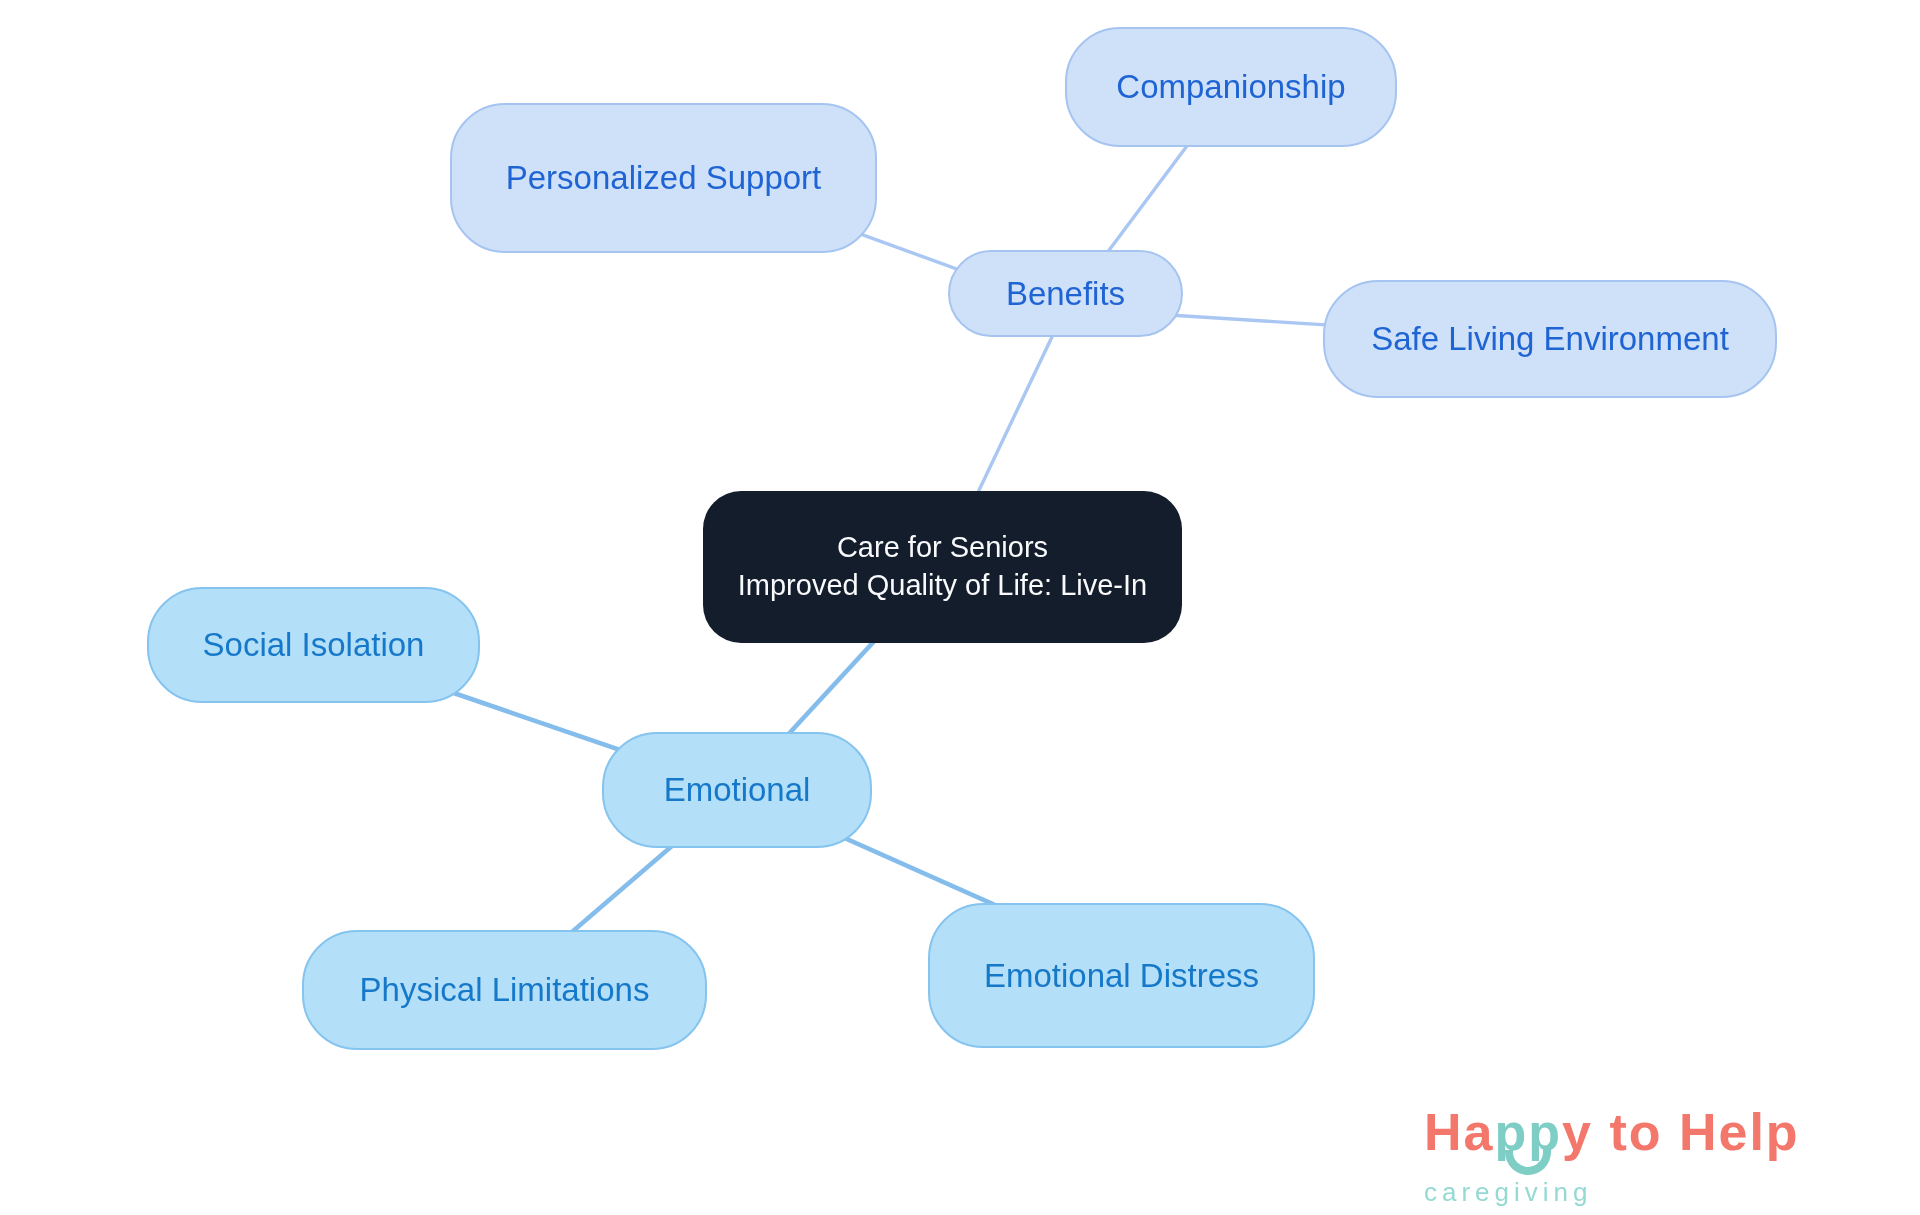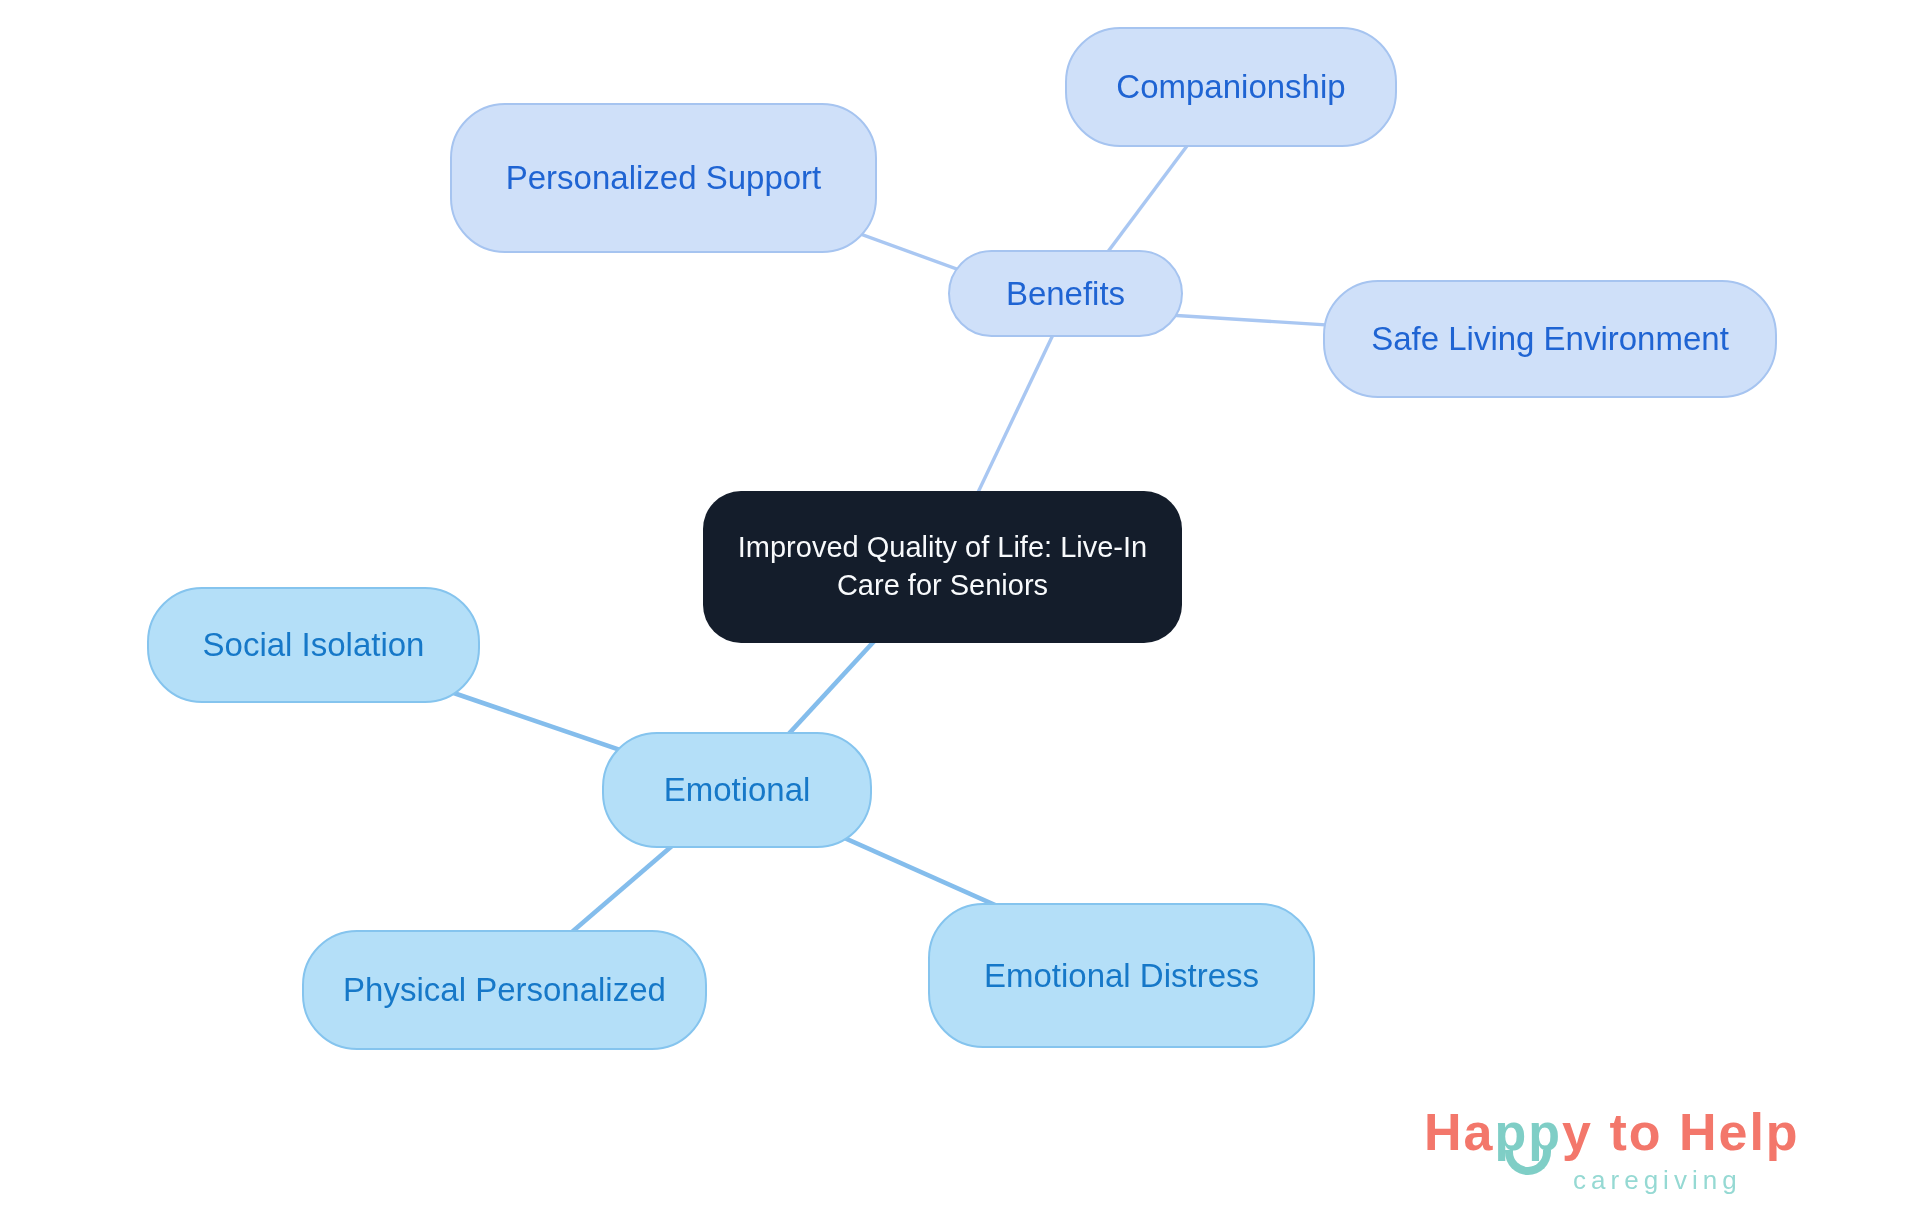--- a/index.html
+++ b/index.html
@@ -82,23 +82,22 @@
     transform: translateX(-50%);
     margin-top: -12px;
     width: 46px; height: 25px;
     box-sizing: border-box;
     border: 8px solid var(--logo-teal);
     border-top: none;
     border-radius: 0 0 25px 25px / 0 0 25px 25px;
     display: block;
   }
   .tagline {
-    margin-top: 3px;
+    margin-top: 15px;
     padding-right: 58px;
-    text-align: right;
     font-size: 26px;
     font-weight: 500;
     letter-spacing: 5px;
     color: var(--logo-tagline-teal);
     white-space: nowrap;
   }
 </style>
 </head>
 <body>
 
@@ -110,22 +109,22 @@
       <line x1="1065.5" y1="308.5" x2="1231" y2="87" stroke="#A9C7F2" stroke-width="3.4"></line>
       <line x1="1065.5" y1="308.5" x2="1550" y2="339" stroke="#A9C7F2" stroke-width="3.4"></line>
       <line x1="942.5" y1="567" x2="737" y2="790" stroke="#84BDEC" stroke-width="4.6"></line>
       <line x1="737" y1="790" x2="313.5" y2="645" stroke="#84BDEC" stroke-width="4.6"></line>
       <line x1="737" y1="790" x2="504.5" y2="990" stroke="#84BDEC" stroke-width="4.6"></line>
       <line x1="737" y1="790" x2="1121.5" y2="961.5" stroke="#84BDEC" stroke-width="4.6"></line>
     </svg>
 
   <div class="node center" id="node-center">
     <div>
+      <div>Care for Seniors</div>
       <div>Improved Quality of Life: Live-In</div>
-      <div>Care for Seniors</div>
     </div>
   </div>
 
   <div class="node top" id="node-benefits">
     <span>Benefits</span>
   </div>
 
   <div class="node top" id="node-personalized-support">
     <span>Personalized Support</span>
   </div>
@@ -140,21 +139,21 @@
 
   <div class="node bottom" id="node-challenges">
     <span>Emotional</span>
   </div>
 
   <div class="node bottom" id="node-social-isolation">
     <span>Social Isolation</span>
   </div>
 
   <div class="node bottom" id="node-physical-limitations">
-    <span>Physical Personalized</span>
+    <span>Physical Limitations</span>
   </div>
 
   <div class="node bottom" id="node-emotional-distress">
     <span>Emotional Distress</span>
   </div>
 
   <div class="logo">
     <div class="brand"><span class="coral">Ha</span><span class="pp-wrap"><span class="teal">pp</span><i class="smile"></i></span><span class="coral">y to Help</span></div>
     <div class="tagline">caregiving</div>
   </div>

